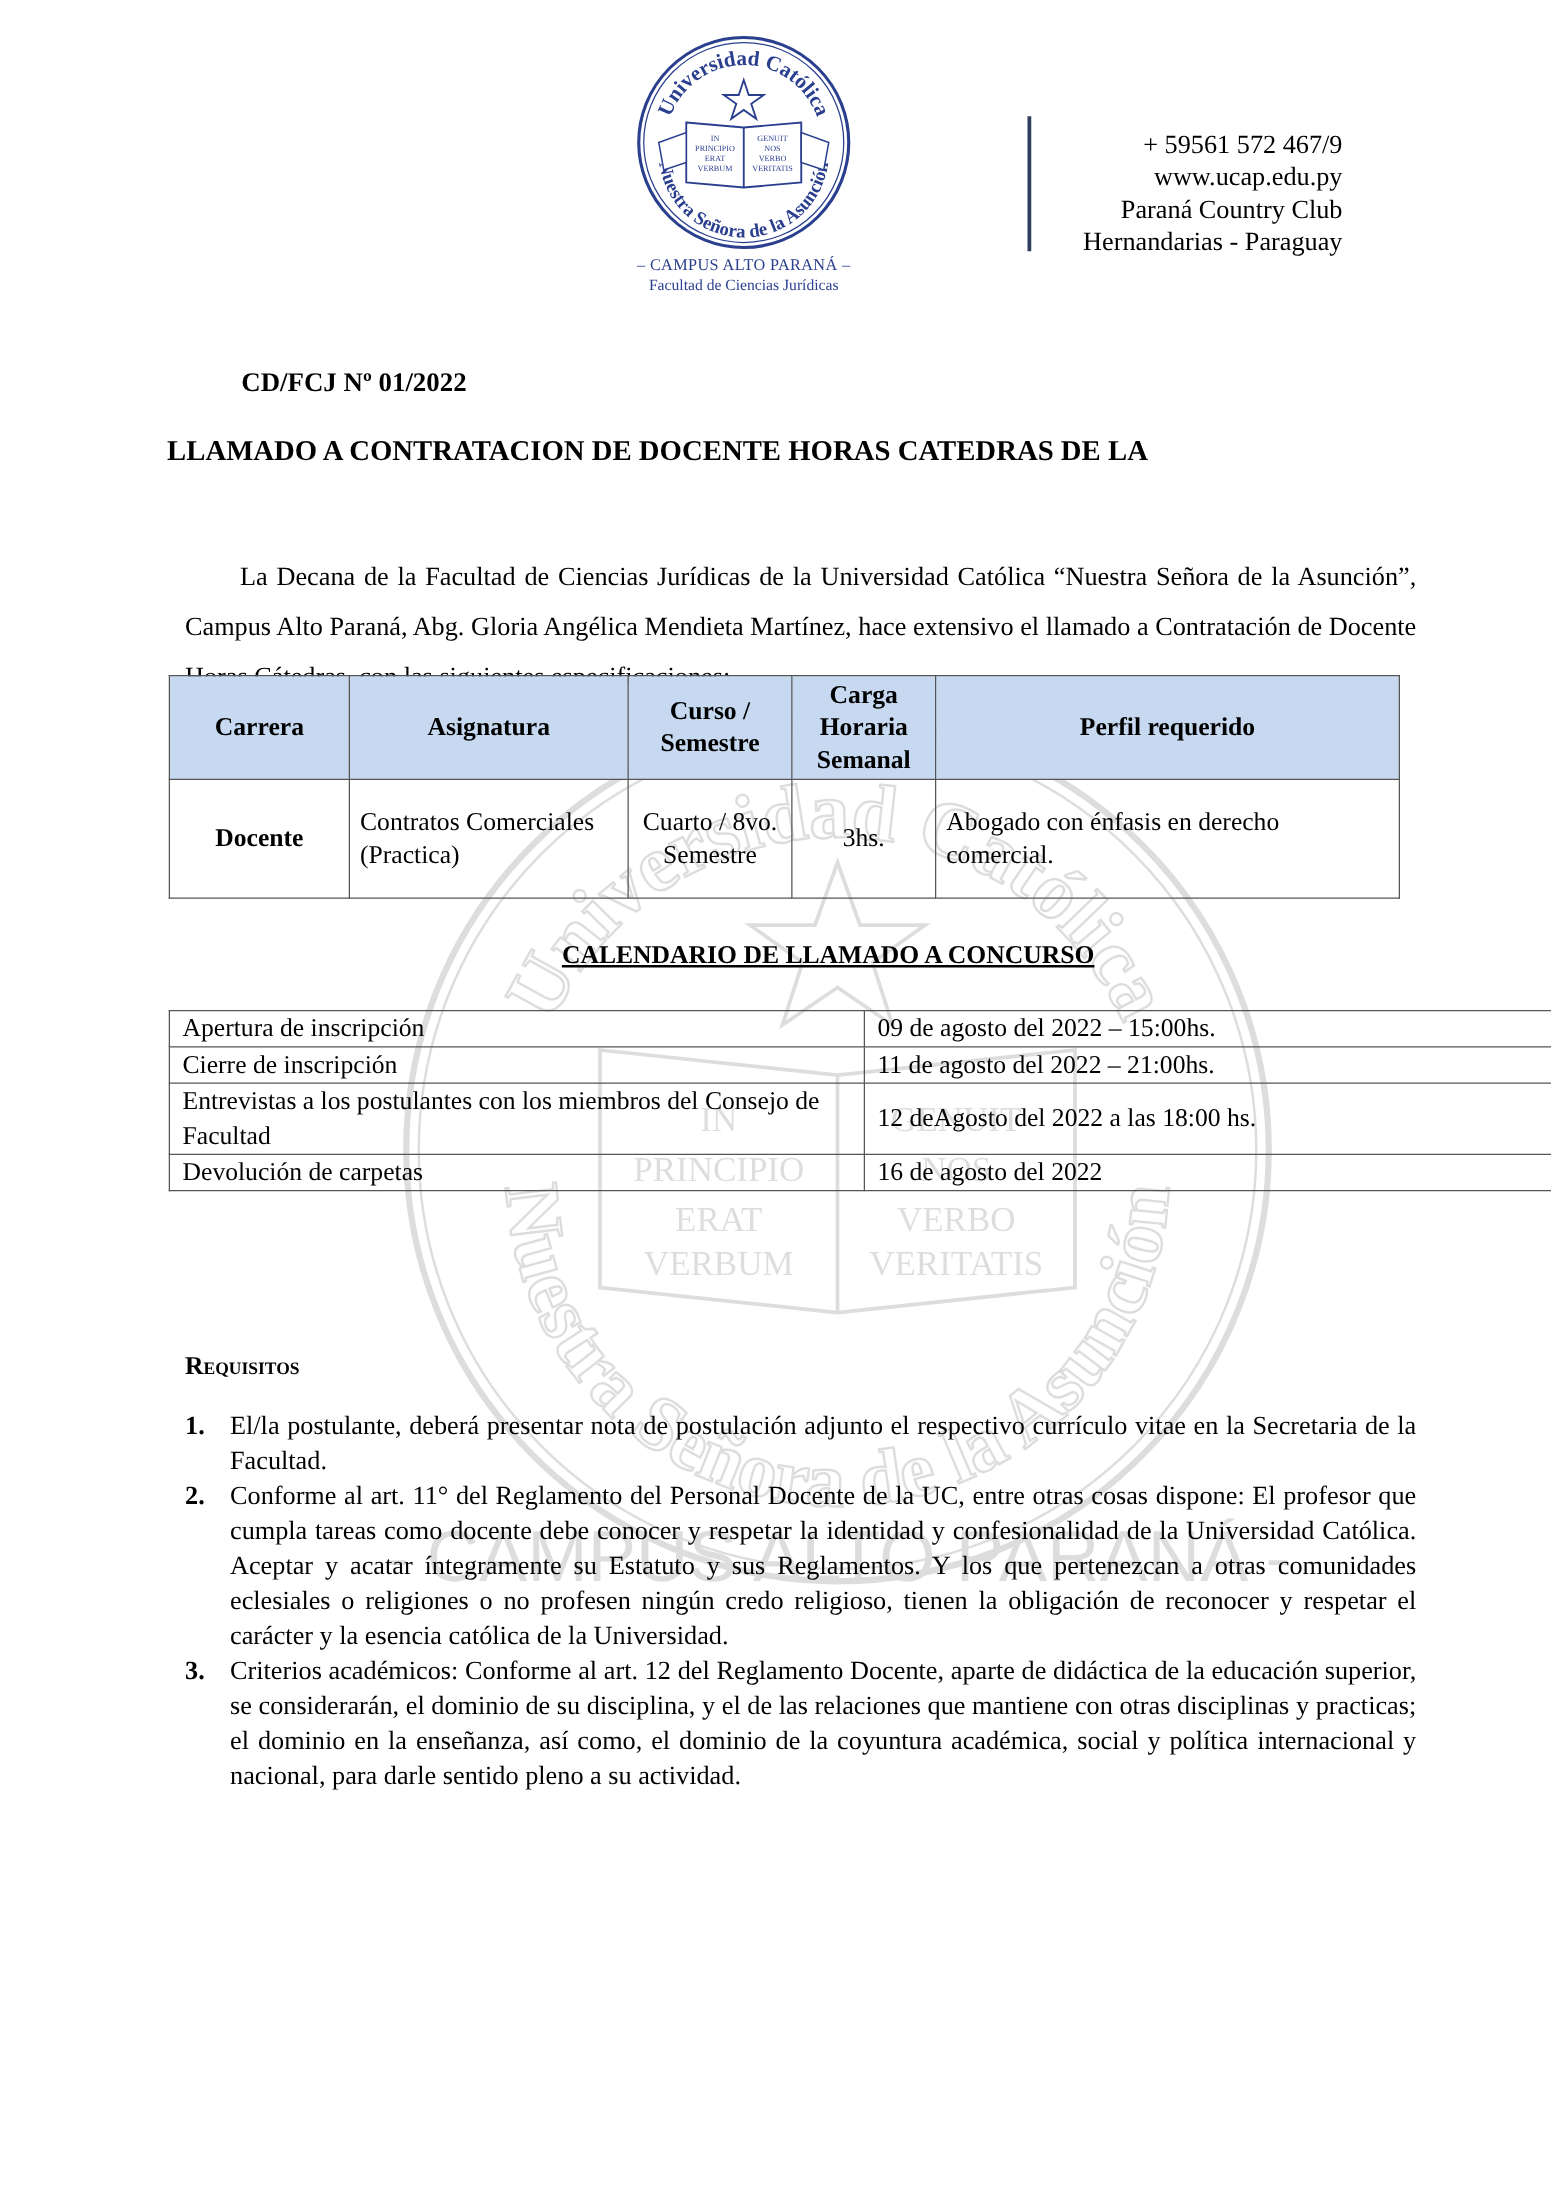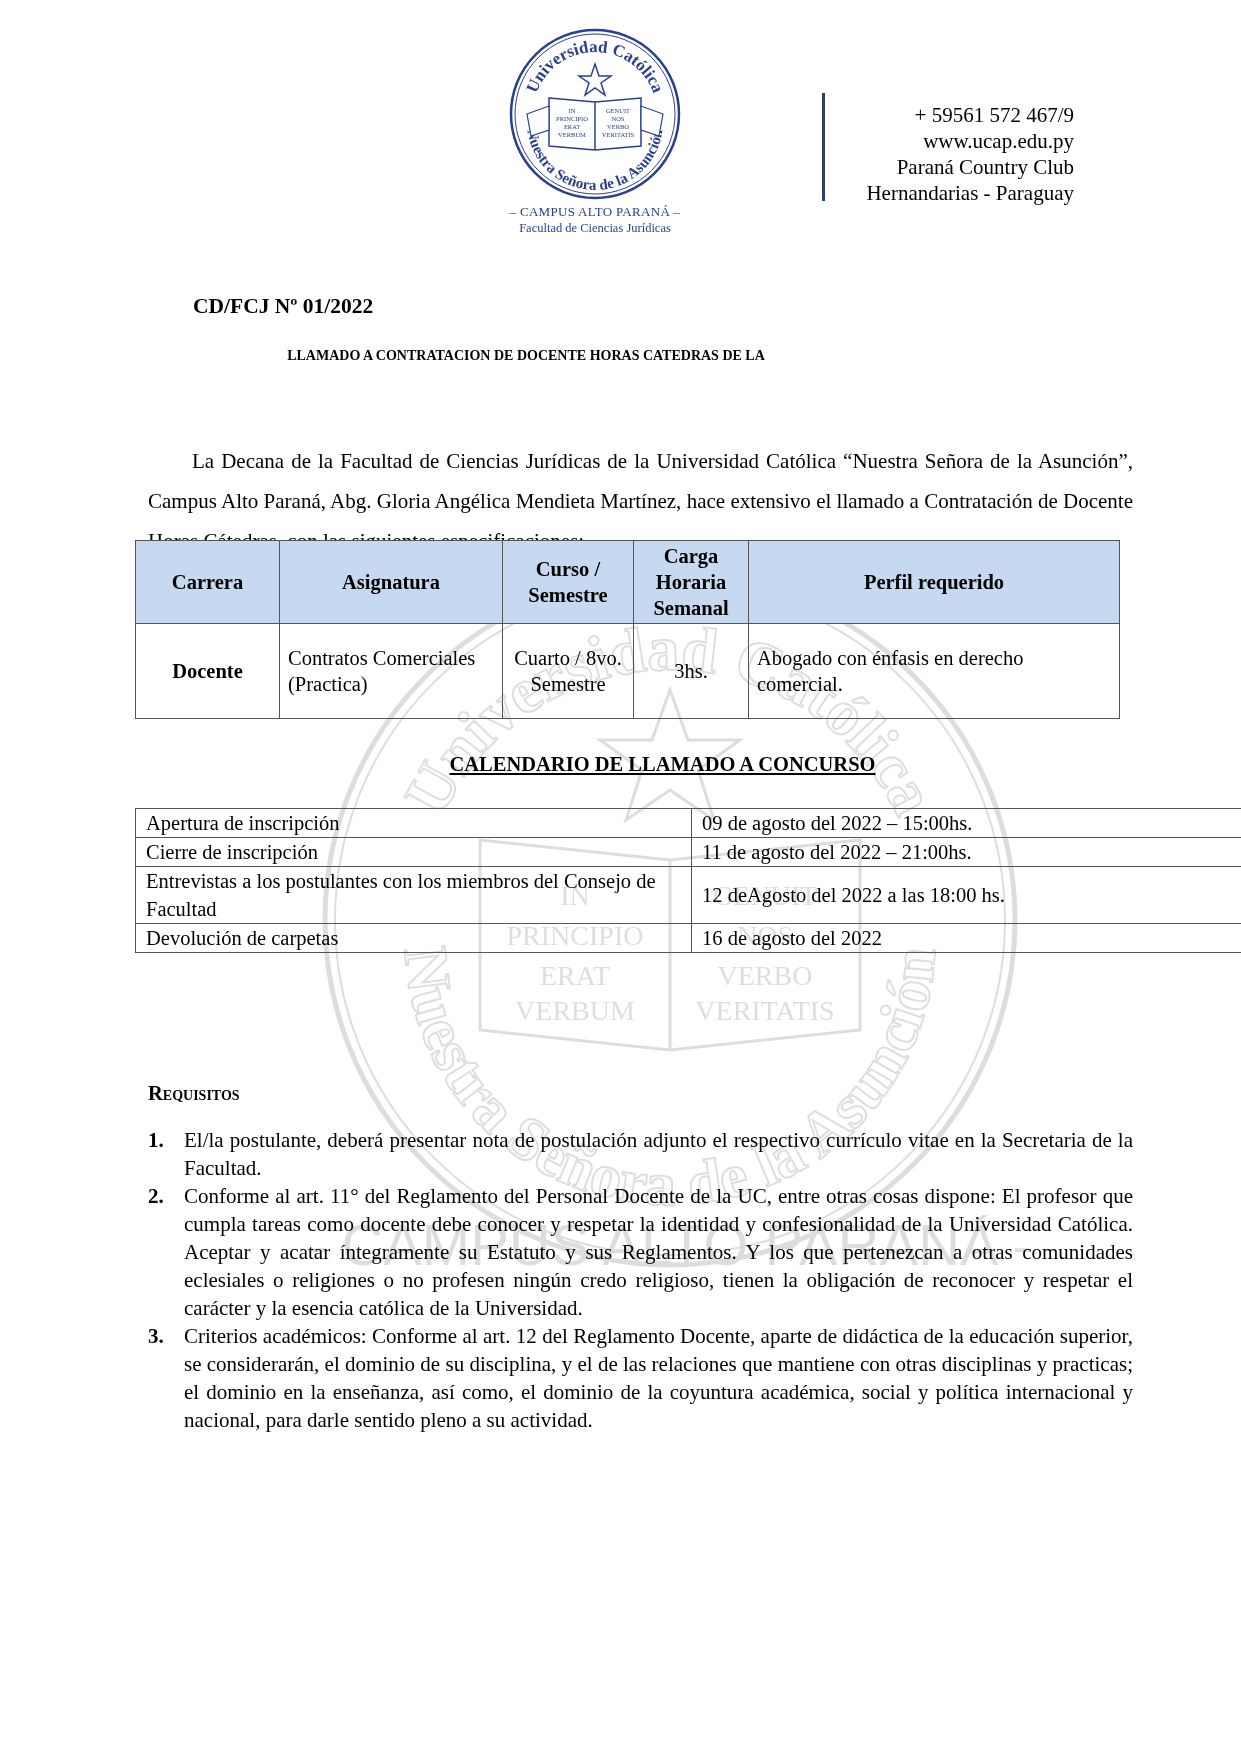--- a/index.html
+++ b/index.html
@@ -15,21 +15,21 @@
   
   .logo { position: absolute; left: 505px; top: 26px; width: 180px; height: 225px; text-align: center; }
   .logo svg { display: block; margin: 0 auto; }
   .logo .campus { color: #2b3f8f; font-size: 13px; letter-spacing: 0.3px; margin-top: 2px; }
   .logo .faculty { color: #2b3f8f; font-size: 12.5px; margin-top: 1px; }
 
   .contact-bar { position: absolute; left: 822px; top: 93px; width: 3px; height: 108px; background: #2d3e5e; }
   .contact { position: absolute; right: 167px; top: 102px; text-align: right; font-size: 21px; line-height: 26px; }
 
   .ref { position: absolute; left: 193px; top: 294px; font-size: 21.5px; font-weight: bold; }
-  .title1 { position: absolute; left: 0; width: 1032px; top: 348px; text-align: center; font-size: 14px; font-weight: bold; padding-left: 20px; box-sizing: border-box; }
+  .title1 { position: absolute; left: 0; width: 1032px; top: 348px; text-align: center; font-size: 23px; font-weight: bold; padding-left: 20px; box-sizing: border-box; }
   .title2 { position: absolute; left: 0; width: 1241px; top: 396px; text-align: center; font-size: 21.5px; font-weight: bold; padding-left: 20px; box-sizing: border-box; }
 
   .intro { position: absolute; left: 148px; top: 441px; width: 985px; font-size: 21px; line-height: 40px; text-align: justify; text-indent: 44px; }
 
   table { border-collapse: collapse; }
   .spec { position: absolute; left: 135px; top: 540px; width: 985px; font-size: 20.5px; }
   .spec th, .spec td { border: 1.5px solid #555; text-align: center; vertical-align: middle; line-height: 26px; }
   .spec th { background: #c6d9f0; font-weight: bold; height: 82px; padding: 0 6px; }
   .spec td { height: 94px; padding: 0 8px; }
   .spec td.left { text-align: left; }

